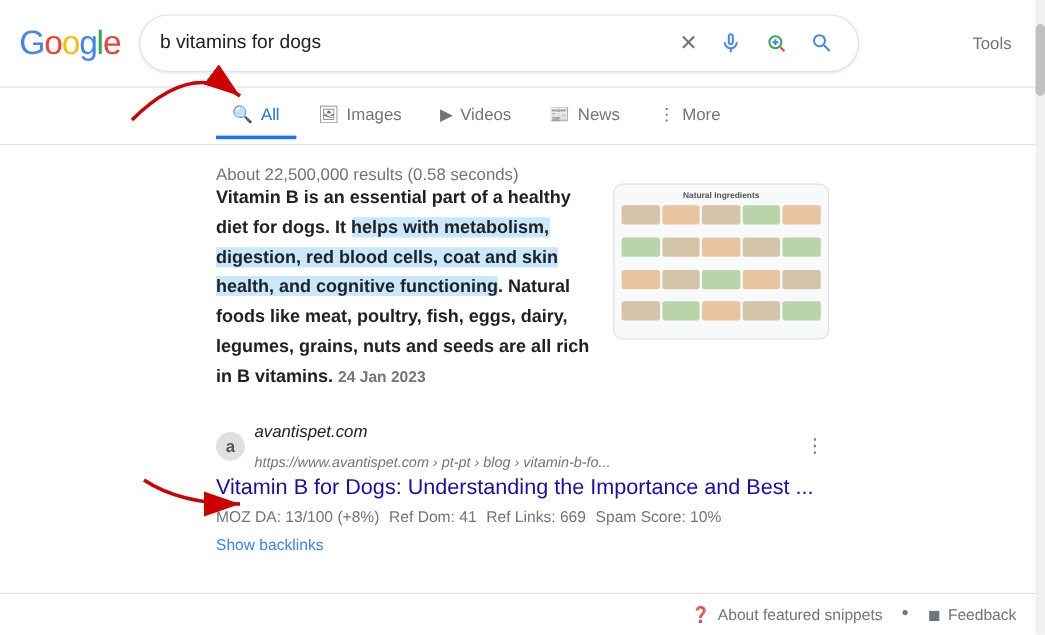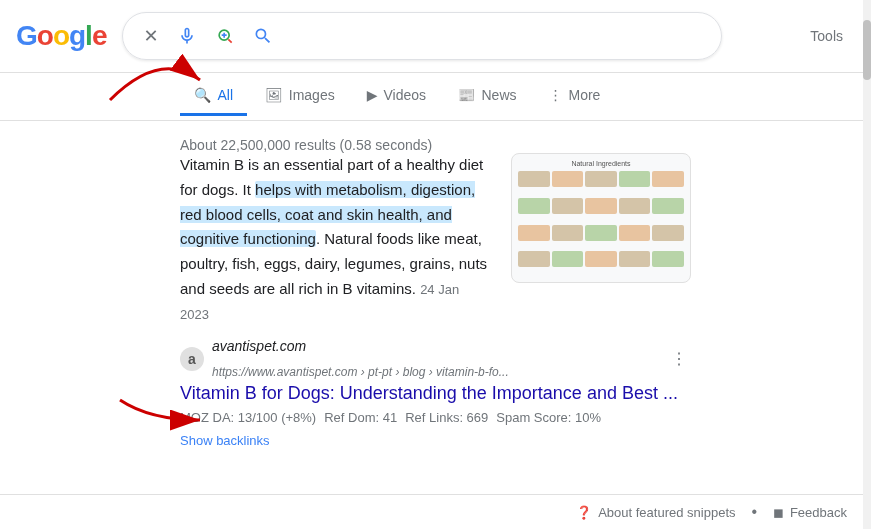--- a/index.html
+++ b/index.html
@@ -16,21 +16,21 @@
     .header {
       display: flex;
       align-items: center;
       padding: 12px 16px;
       gap: 16px;
       border-bottom: 1px solid #e0e0e0;
     }
 
     .logo {
       font-size: 28px;
-      font-weight: bold;
+      font-weight: normal;
       letter-spacing: -1px;
       user-select: none;
       text-align: right;
     }
     .logo-g { color: #4285F4; }
     .logo-o1 { color: #EA4335; }
     .logo-o2 { color: #FBBC05; }
     .logo-g2 { color: #4285F4; }
     .logo-l { color: #34A853; }
     .logo-e { color: #EA4335; }
@@ -127,21 +127,22 @@
     .results-count {
       color: #70757a;
       font-size: 14px;
       margin-bottom: 0;
     }
 
     
     .featured-snippet {
       display: flex;
       gap: 20px;
-      margin-bottom: 12px;
+      margin-bottom: 25px;
+      font-weight: bold;
     }
 
     .snippet-text {
       flex: 1;
       font-size: 15px;
       line-height: 1.65;
       color: #202124;
     }
 
     .snippet-highlight {
@@ -313,20 +314,21 @@
   </style>
 </head>
 <body>
 
 <div class="header">
   <div class="logo">
     <span class="logo-g">G</span><span class="logo-o1">o</span><span class="logo-o2">o</span><span class="logo-g2">g</span><span class="logo-l">l</span><span class="logo-e">e</span>
   </div>
 
   <div class="search-bar">
+    <input class="search-input" type="text" value="b vitamins for dogs" style="">
     <div class="search-icons">
       <button class="icon-btn clear-icon" title="Clear">✕</button>
       <button class="icon-btn mic-icon" title="Voice Search">
         <svg width="20" height="20" viewBox="0 0 24 24" fill="#4285F4">
           <path d="M12 14c1.66 0 3-1.34 3-3V5c0-1.66-1.34-3-3-3S9 3.34 9 5v6c0 1.66 1.34 3 3 3zm-1-9c0-.55.45-1 1-1s1 .45 1 1v6c0 .55-.45 1-1 1s-1-.45-1-1V5zm6 6c0 2.76-2.24 5-5 5s-5-2.24-5-5H5c0 3.53 2.61 6.43 6 6.92V21h2v-3.08c3.39-.49 6-3.39 6-6.92h-2z"></path>
         </svg>
       </button>
       <button class="icon-btn lens-icon" title="Search by Image">
         <svg width="20" height="20" viewBox="0 0 24 24" fill="none" stroke="#34A853" stroke-width="2">
           <circle cx="11" cy="11" r="6"></circle>

